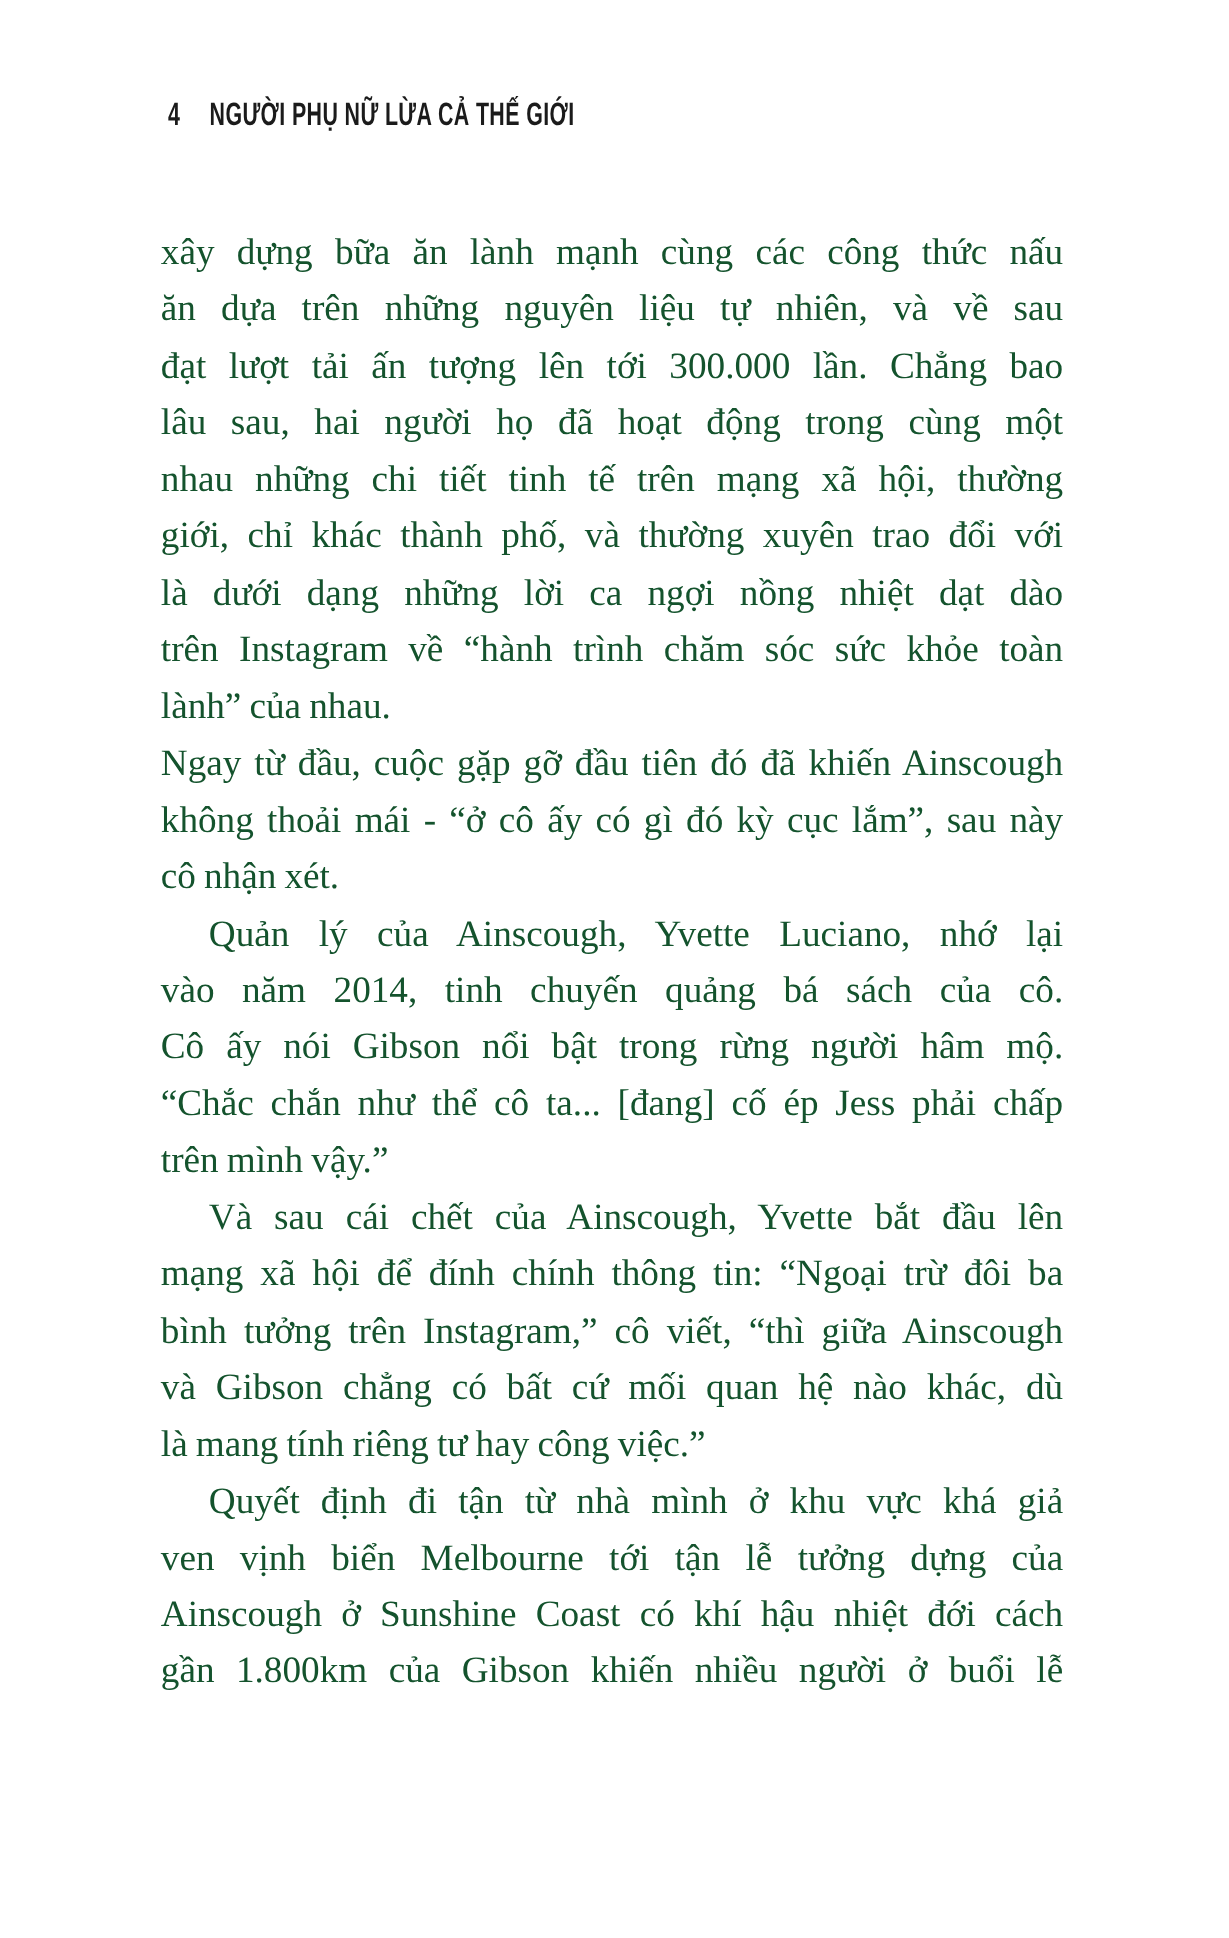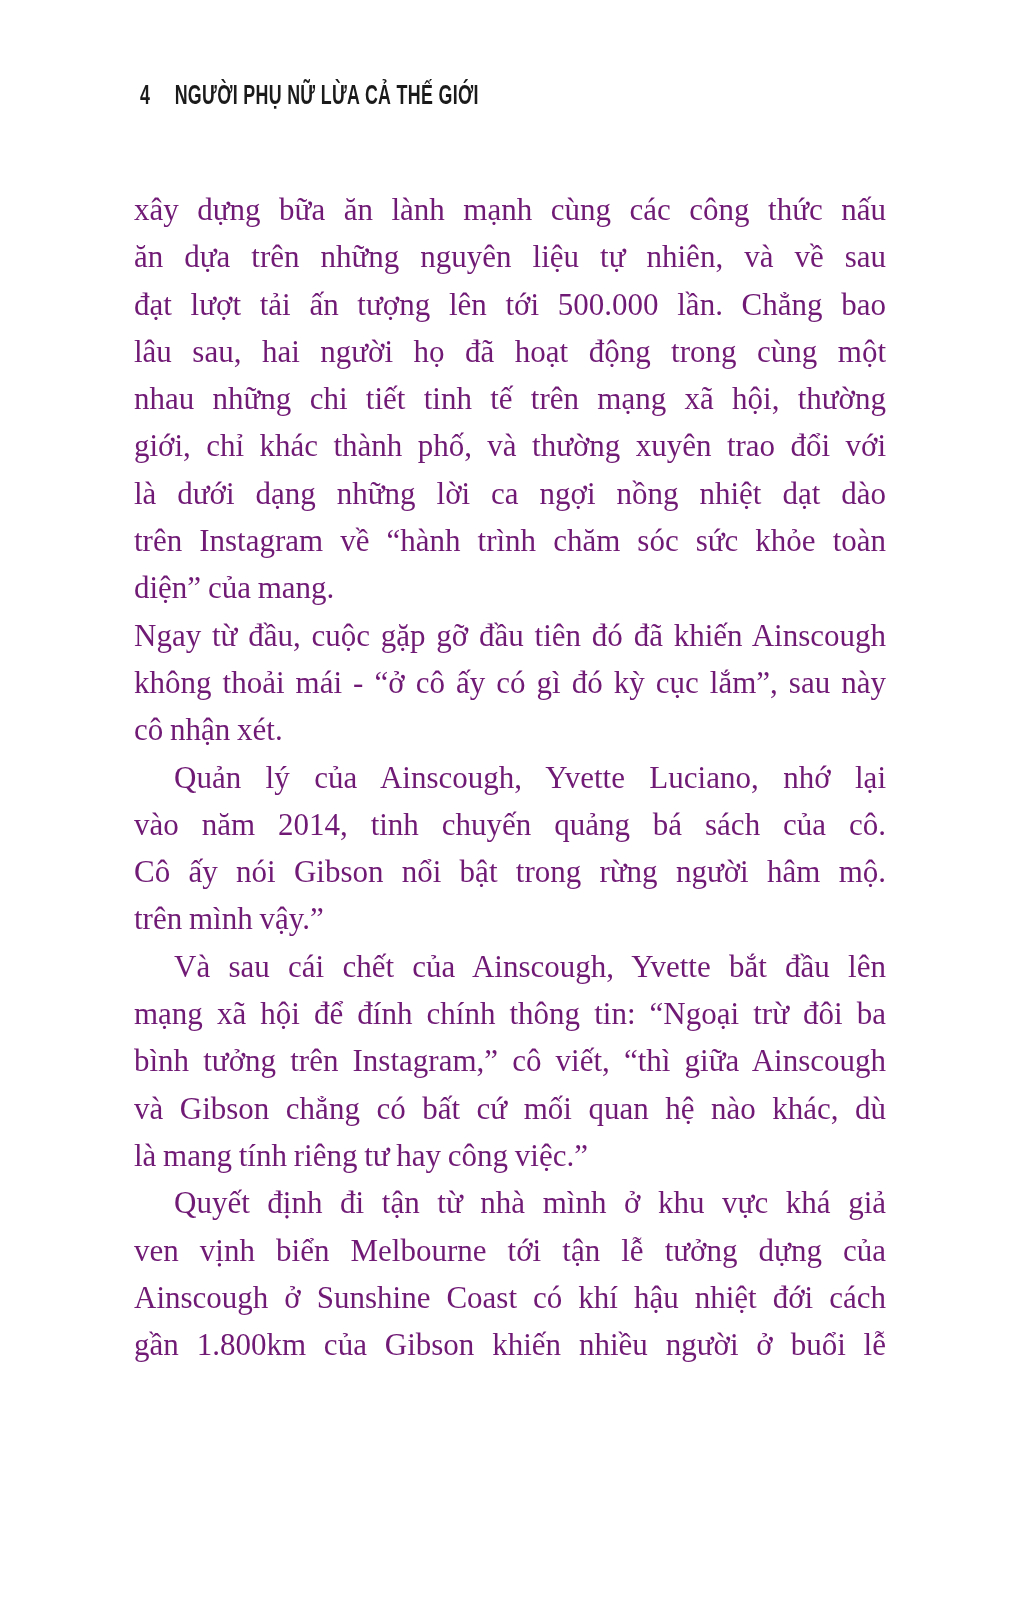--- a/index.html
+++ b/index.html
@@ -34,21 +34,21 @@
     transform-origin: 0 0;
   }
   
   .body-text {
     position: absolute;
     left: 134px;
     top: 186px;
     width: 752px;
     font-size: 31px;
     line-height: 47.3px;
-    color: #701a75;
+    color: #14532d;
   }
   .line {
     text-align: justify;
     text-align-last: justify;
     word-spacing: -1px;
     white-space: normal;
   }
   .line.last {
     text-align-last: left;
   }
@@ -63,33 +63,34 @@
   <header>
     <div class="header-inner">
       <span>4</span>
       <span>NGƯỜI PHỤ NỮ LỪA CẢ THẾ GIỚI</span>
     </div>
   </header>
 
   <main class="body-text" id="bodyText">
       <div class="line">xây dựng bữa ăn lành mạnh cùng các công thức nấu</div>
       <div class="line">ăn dựa trên những nguyên liệu tự nhiên, và về sau</div>
-      <div class="line">đạt lượt tải ấn tượng lên tới 500.000 lần. Chẳng bao</div>
+      <div class="line">đạt lượt tải ấn tượng lên tới 300.000 lần. Chẳng bao</div>
       <div class="line">lâu sau, hai người họ đã hoạt động trong cùng một</div>
       <div class="line">nhau những chi tiết tinh tế trên mạng xã hội, thường</div>
       <div class="line">giới, chỉ khác thành phố, và thường xuyên trao đổi với</div>
       <div class="line">là dưới dạng những lời ca ngợi nồng nhiệt dạt dào</div>
       <div class="line">trên Instagram về “hành trình chăm sóc sức khỏe toàn</div>
-      <div class="line last">diện” của mang.</div>
+      <div class="line last">lành” của nhau.</div>
       <div class="line">Ngay từ đầu, cuộc gặp gỡ đầu tiên đó đã khiến Ainscough</div>
       <div class="line">không thoải mái - “ở cô ấy có gì đó kỳ cục lắm”, sau này</div>
       <div class="line last">cô nhận xét.</div>
       <div class="line indent">Quản lý của Ainscough, Yvette Luciano, nhớ lại</div>
       <div class="line">vào năm 2014, tinh chuyến quảng bá sách của cô.</div>
       <div class="line">Cô ấy nói Gibson nổi bật trong rừng người hâm mộ.</div>
+      <div class="line">“Chắc chắn như thể cô ta... [đang] cố ép Jess phải chấp</div>
       <div class="line last">trên mình vậy.”</div>
       <div class="line indent">Và sau cái chết của Ainscough, Yvette bắt đầu lên</div>
       <div class="line">mạng xã hội để đính chính thông tin: “Ngoại trừ đôi ba</div>
       <div class="line">bình tưởng trên Instagram,” cô viết, “thì giữa Ainscough</div>
       <div class="line">và Gibson chẳng có bất cứ mối quan hệ nào khác, dù</div>
       <div class="line last">là mang tính riêng tư hay công việc.”</div>
       <div class="line indent">Quyết định đi tận từ nhà mình ở khu vực khá giả</div>
       <div class="line">ven vịnh biển Melbourne tới tận lễ tưởng dựng của</div>
       <div class="line">Ainscough ở Sunshine Coast có khí hậu nhiệt đới cách</div>
       <div class="line">gần 1.800km của Gibson khiến nhiều người ở buổi lễ</div>

